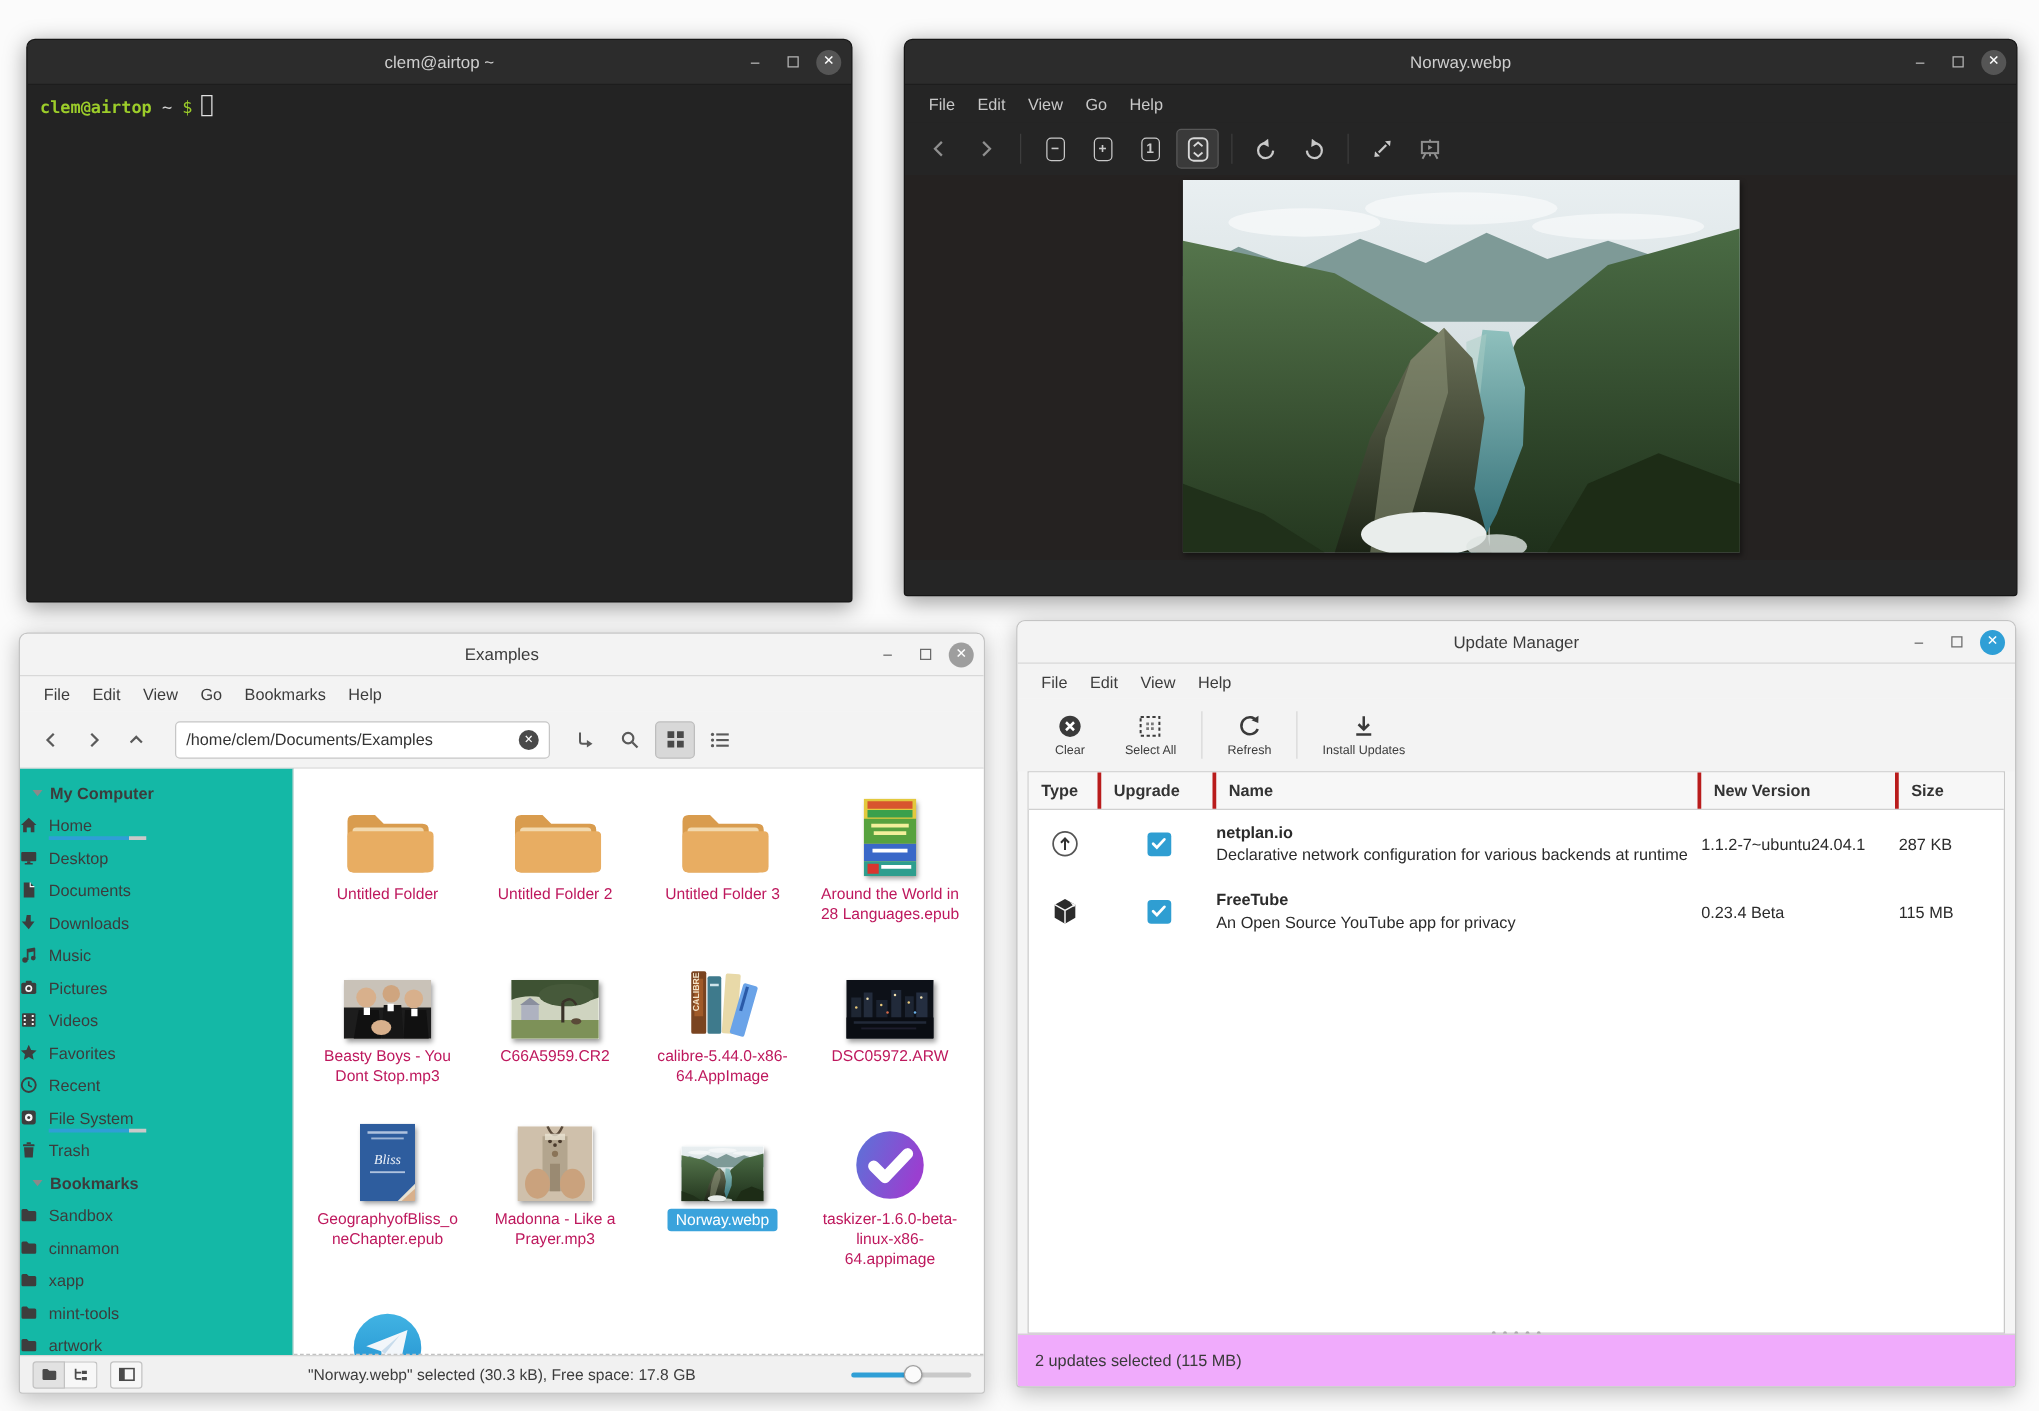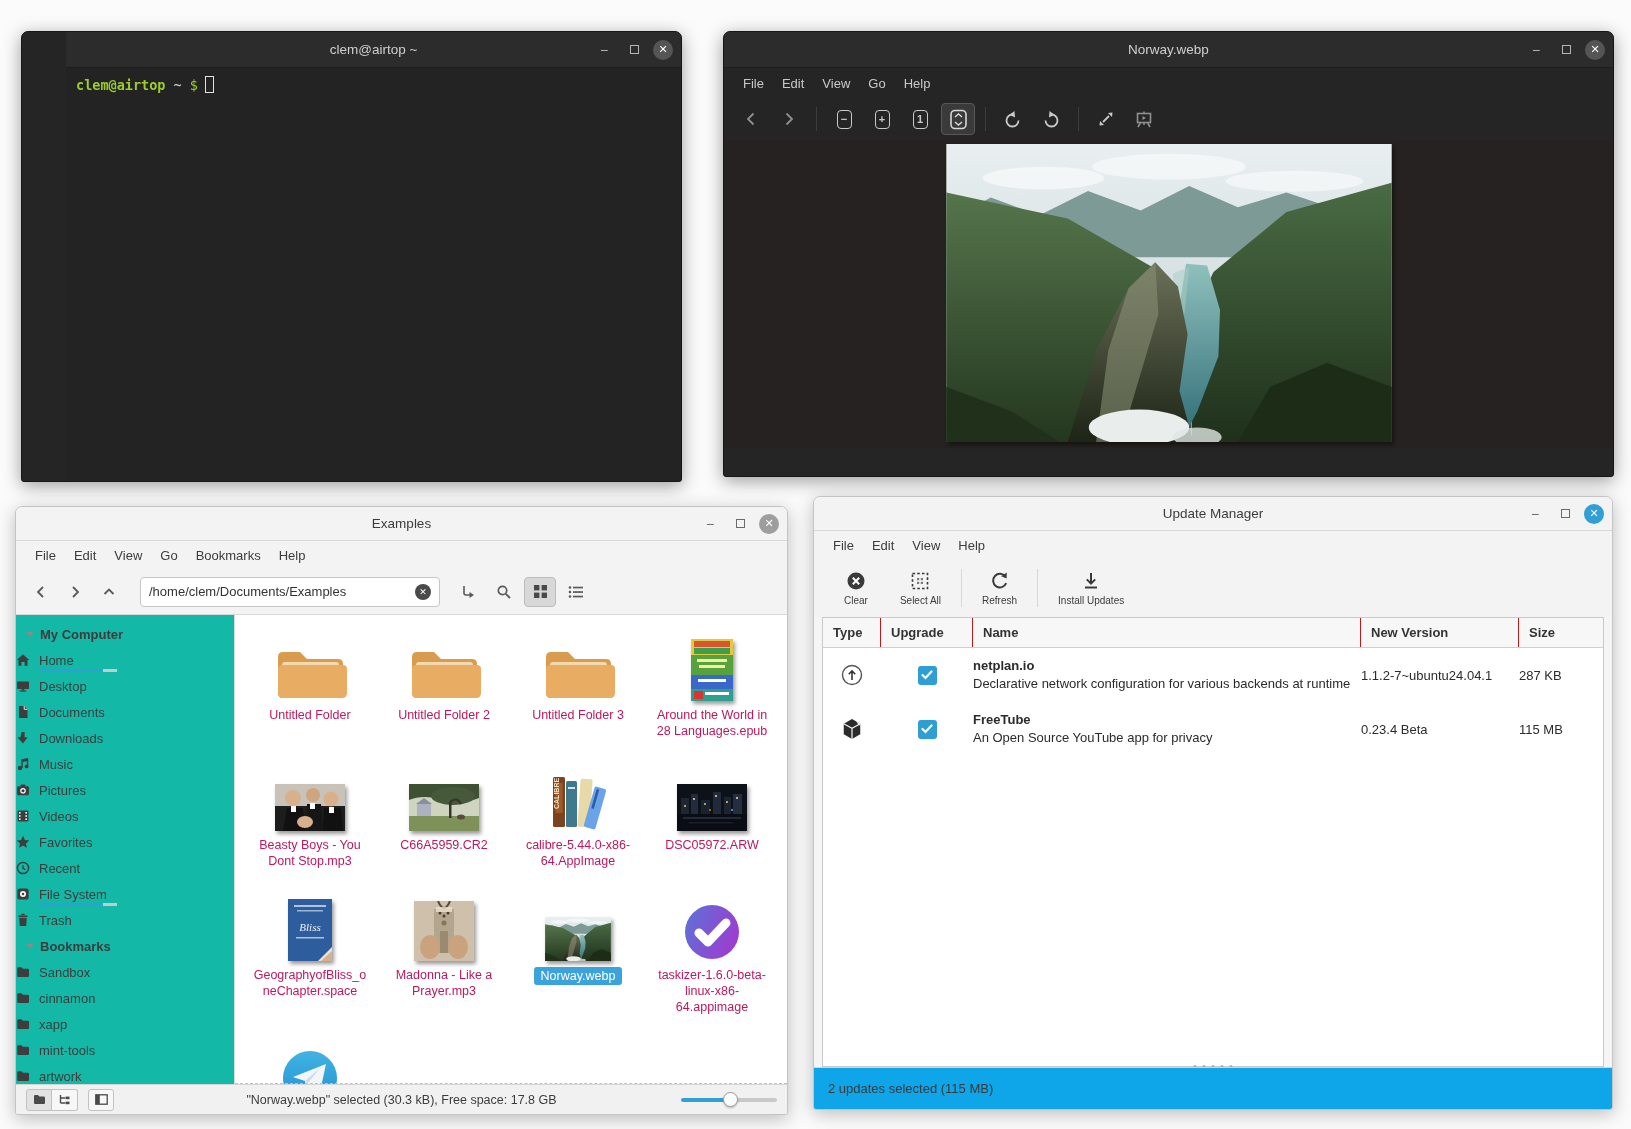--- a/index.html
+++ b/index.html
@@ -30,21 +30,21 @@
   .menubar { display:flex; align-items:center; padding-left:10px; }
   .win-dark .menubar { height:30px; background:#252525; }
   .win-light .menubar { height:28px; background:#f3f3f3; }
   .menu-item { font-size:13px; padding:3px 9px; border-radius:3px; }
   .win-dark .menu-item { color:#c9c9c9; }
   .win-light .menu-item { color:#3c3c3c; }
 
   svg { display:block; }
 
   
-  #terminal { left:21px; top:31px; width:661px; height:451px;padding-left:44px; }
+  #terminal { left:21px; top:31px; width:661px; height:451px; }
   .term-body { height:calc(100% - 36px); background:#232323; padding:8px 10px; font-family:"DejaVu Sans Mono","Liberation Mono",monospace; font-size:13.5px; }
   .p-user { color:#9ccd2a; font-weight:bold; }
   .p-tilde { color:#d0d0d0; }
   .p-dollar { color:#9ccd2a; }
   .term-cursor { display:inline-block; width:9px; height:17px; border:1.5px solid #e2e2e2; vertical-align:-3px; margin-left:7px; }
 
   
   #viewer { left:723px; top:31px; width:891px; height:446px; }
   .vtoolbar { height:42px; display:flex; align-items:center; gap:4px; padding-left:10px; background:#252525; }
   .vtool-btn { width:34px; height:32px; display:flex; align-items:center; justify-content:center; border-radius:4px; color:#c9c9c9; }
@@ -88,32 +88,32 @@
   .slider-handle { position:absolute; left:44%; width:15px; height:15px; border-radius:50%; background:#fbfbfb; border:1px solid #9e9e9e; box-shadow:0 1px 2px rgba(0,0,0,.25); }
 
   
   #um { left:813px; top:496px; width:800px; height:614px; }
   .um-toolbar { height:58px; background:#f3f3f3; display:flex; align-items:center; padding-left:14px; }
   .um-tool { display:flex; flex-direction:column; align-items:center; justify-content:center; gap:4px; padding:0 16px; height:52px; border-radius:4px; }
   .um-tool span { font-size:10px; color:#3c3c3c; }
   .um-sep { width:1px; height:38px; background:#d8d8d8; margin:0 4px; }
   .um-list { position:absolute; top:120px; bottom:42px; left:8px; right:8px; background:#fff; border:1px solid #c9c9c9; }
   .um-header { display:grid; grid-template-columns:58px 92px 1fr 158px 84px; height:30px; background:#f7f7f7; border-bottom:1px solid #d0d0d0; }
-  .um-hcell { display:flex; align-items:center; padding-left:10px; font-size:13px; font-weight:bold; color:#333; border-right:1px solid #b91c1c; }
+  .um-hcell { display:flex; align-items:center; padding-left:10px; font-size:13px; font-weight:bold; color:#333; border-right:3px solid #b91c1c; }
   .um-hcell:last-child { border-right:none; }
   .um-row { display:grid; grid-template-columns:58px 92px 1fr 158px 84px; height:54px; align-items:center; }
   .um-type { display:flex; justify-content:center; }
   .um-check { display:flex; justify-content:center; }
   .checkbox { width:19px; height:19px; background:#2f9ed2; border-radius:3px; display:flex; align-items:center; justify-content:center; }
   .um-name { font-size:13px; color:#2b2b2b; line-height:1.4; padding-right:6px; }
   .um-name b { display:block; }
   .um-cell { font-size:13px; color:#2b2b2b; }
   .pane-handle { position:absolute; bottom:-2px; left:50%; transform:translateX(-50%); display:flex; gap:6px; }
   .pane-handle i { width:3px; height:3px; border-radius:50%; background:#ababab; }
-  .um-status { position:absolute; bottom:0; left:0; right:0; height:42px; background:#0ea5e9; border-top:1px solid #d4d4d4; display:flex; align-items:center; padding:0 14px; font-size:13px; color:#3a3a3a; }
+  .um-status { position:absolute; bottom:0; left:0; right:0; height:42px; background:#f0abfc; border-top:1px solid #d4d4d4; display:flex; align-items:center; padding:0 14px; font-size:13px; color:#3a3a3a; }
 </style>
 </head>
 <body>
 
 <svg width="0" height="0" style="position:absolute">
   <defs>
     <linearGradient id="skyg" x1="0" y1="0" x2="0" y2="1">
       <stop offset="0" stop-color="#e9eff1"></stop>
         <stop offset="1" stop-color="#c2cfd2"></stop>
     </linearGradient>
@@ -584,21 +584,21 @@
                 <svg class="thumb" width="44" height="62" viewBox="0 0 44 62">
               <rect width="44" height="62" fill="#2e5d9e"></rect>
               <rect x="6" y="6" width="32" height="2" fill="#cfdcee" opacity=".8"></rect>
                   <rect x="9" y="11" width="26" height="1.5" fill="#cfdcee" opacity=".7"></rect>
               <text x="22" y="32" font-size="11" fill="#eef3fa" text-anchor="middle" font-family="Liberation Serif,serif" font-style="italic">Bliss</text>
               <rect x="8" y="38" width="28" height="1.5" fill="#cfdcee" opacity=".8"></rect>
               <path d="M30 62 L44 62 L44 48 Z" fill="#e8e2d2"></path>
                   <path d="M33 62 L44 62 L44 52 Z" fill="#d8b08c"></path>
             </svg>
               </div>
-            <span class="flabel">GeographyofBliss_oneChapter.space</span>
+            <span class="flabel">GeographyofBliss_oneChapter.epub</span>
           </div>
           <div class="cell">
             <div class="iconbox">
                 <svg class="thumb" width="60" height="60" viewBox="0 0 60 60">
               <rect width="60" height="60" fill="#cfc0ab"></rect>
               <rect x="20" y="8" width="20" height="44" fill="#b3a58e"></rect>
               <path d="M24 0 Q30 14 36 0" fill="none" stroke="#5a4a3a" stroke-width="2"></path>
               <circle cx="26" cy="12" r="1.5" fill="#4a3a2c"></circle>
                   <circle cx="30" cy="15" r="1.5" fill="#4a3a2c"></circle>
                   <circle cx="34" cy="12" r="1.5" fill="#4a3a2c"></circle>

